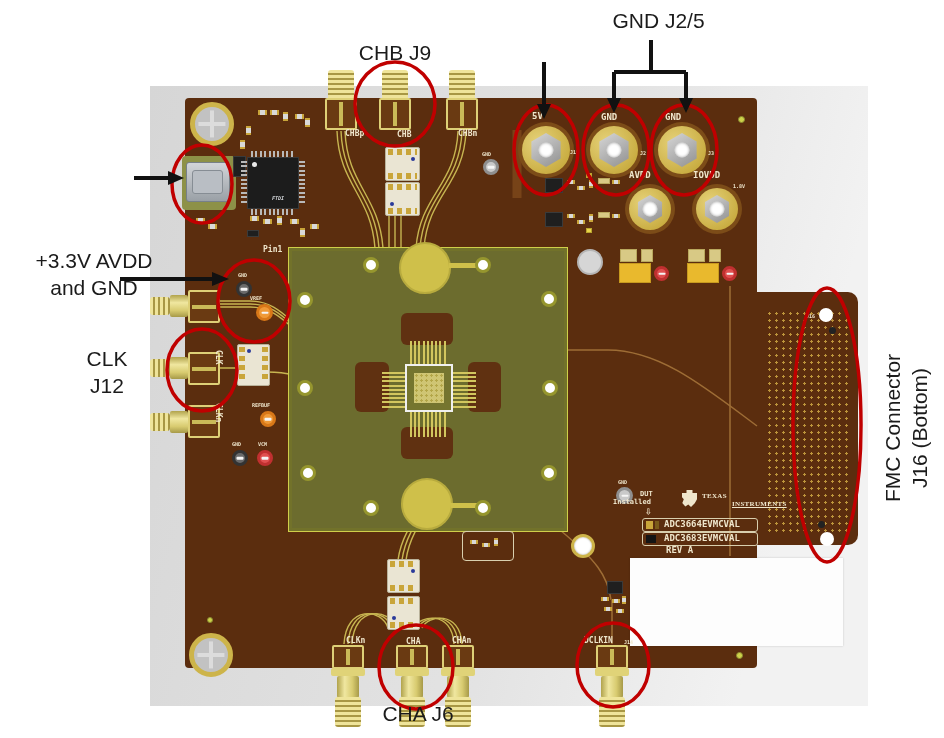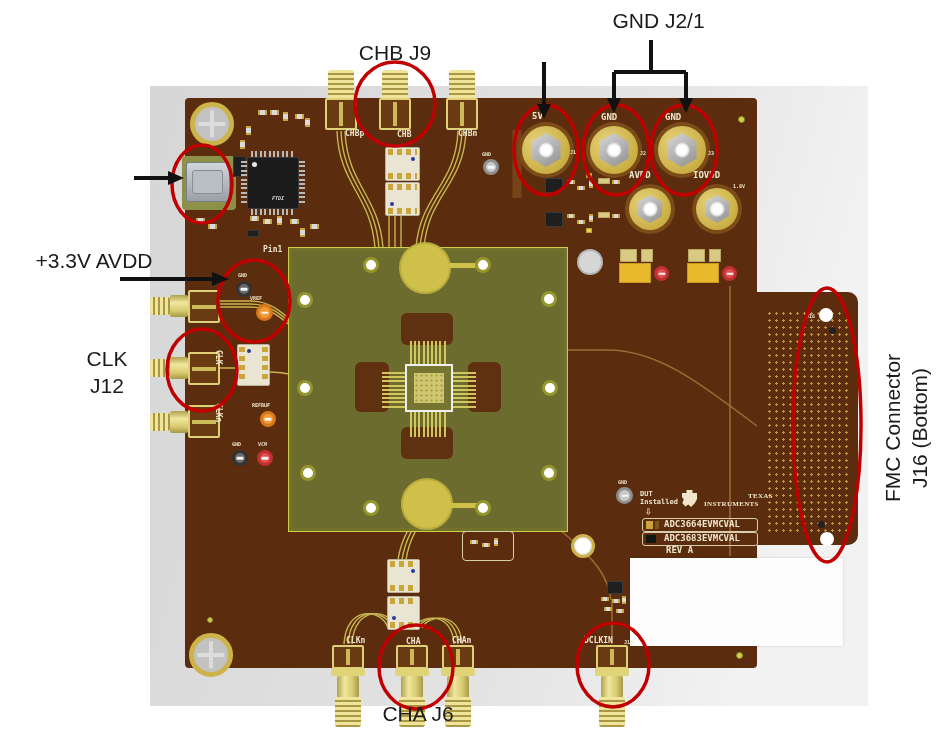--- a/index.html
+++ b/index.html
@@ -407,25 +407,25 @@
   <div class="silk s5" style="left:258px;top:442px;">VCM</div>
   <div class="silk s8" style="left:346px;top:637px;">CLKn</div>
   <div class="silk s8" style="left:406px;top:638px;">CHA</div>
   <div class="silk s8" style="left:452px;top:637px;">CHAn</div>
   <div class="silk s8" style="left:584px;top:637px;">DCLKIN</div>
   <div class="silk s5" style="left:624px;top:640px;">J14</div>
   <div class="silk s5" style="left:806px;top:314px;">J16</div>
 
   <div class="silk s5" style="left:618px;top:480px;">GND</div>
   <div class="silk s7" style="left:640px;top:491px;">DUT</div>
-  <div class="silk s7" style="left:640px;top:499px;">Installed</div>
+  <div class="silk s7" style="left:613px;top:499px;">Installed</div>
   <div class="silk" style="left:645px;top:506px;font-size:11px;">⇩</div>
   <div class="ti-bug" style="left:682px;top:490px;"></div>
-  <div class="silk s7 serif" style="left:702px;top:493px;margin-left:46px;">TEXAS</div>
-  <div class="silk s7 serif" style="left:704px;top:501px;">INSTRUMENTS</div>
+  <div class="silk s7 serif" style="left:702px;top:493px;">TEXAS</div>
+  <div class="silk s7 serif" style="left:732px;top:501px;text-decoration:underline;">INSTRUMENTS</div>
   <div class="optbox" style="left:642px;top:518px;width:114px;height:12px;"></div>
   <div class="abs" style="left:646px;top:521px;width:7px;height:8px;background:#c9a53a;"></div>
   <div class="abs" style="left:655px;top:521px;width:4px;height:8px;background:#7a5a1a;"></div>
   <div class="silk" style="left:664px;top:520px;font-size:9px;">ADC3664EVMCVAL</div>
   <div class="optbox" style="left:642px;top:532px;width:114px;height:12px;"></div>
   <div class="abs" style="left:646px;top:535px;width:10px;height:8px;background:#151515;"></div>
   <div class="silk" style="left:664px;top:534px;font-size:9px;">ADC3683EVMCVAL</div>
   <div class="silk" style="left:666px;top:546px;font-size:9px;">REV A</div>
 
   <svg width="944" height="738" viewBox="0 0 944 738">
@@ -448,23 +448,24 @@
       <polygon points="607,98 621,98 614,113" stroke="none"></polygon>
       <polygon points="679,98 693,98 686,113" stroke="none"></polygon>
       <path d="M134,178 H168" fill="none"></path>
       <polygon points="168,171 168,185 184,178" stroke="none"></polygon>
       <path d="M120,279 H212" fill="none"></path>
       <polygon points="212,272 212,286 229,279" stroke="none"></polygon>
     </g>
   </svg>
 
   <div class="ann" style="left:325px;top:40px;width:140px;">CHB J9</div>
-  <div class="ann" style="left:586px;top:8px;width:145px;">GND J2/1</div>
+  <div class="ann" style="left:586px;top:8px;width:145px;">GND J2/5</div>
   <div class="ann" style="left:0px;top:248px;width:188px;">
     <div>+3.3V AVDD</div>
+    <div>and GND</div>
   </div>
   <div class="ann" style="left:58px;top:346px;width:98px;">
     <div>CLK</div>
     <div>J12</div>
   </div>
   <div class="ann" style="left:348px;top:701px;width:140px;">CHA J6</div>
   <div class="ann" style="left:786px;top:400px;width:244px;height:56px;transform:rotate(-90deg);">
     <div>FMC Connector</div>
     <div>J16 (Bottom)</div>
   </div>

